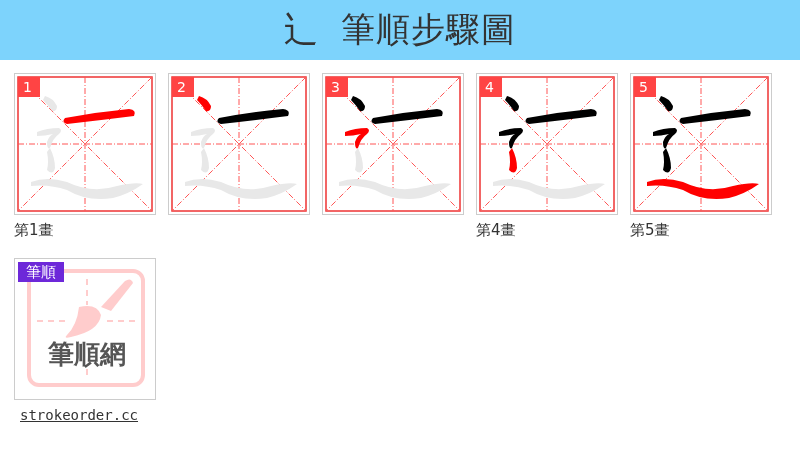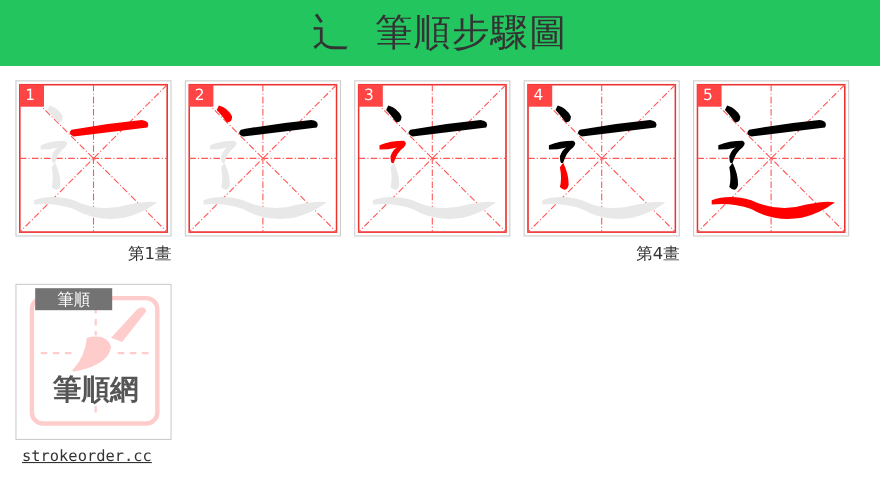--- a/index.html
+++ b/index.html
@@ -1,26 +1,26 @@
 <!DOCTYPE html>
 <html><head>
 <meta charset="utf-8">
 <style>
   html,body{margin:0;padding:0;background:#fff;}
   body{width:800px;height:458px;position:relative;overflow:hidden;font-family:"DejaVu Sans",sans-serif;}
-  .header{position:absolute;left:0;top:0;width:800px;height:60px;background:#22c55e;display:flex;align-items:center;justify-content:center;}
+  .header{position:absolute;left:0;top:0;width:800px;height:60px;background:#7dd3fc;display:flex;align-items:center;justify-content:center;}
   .header h1{margin:0;font-size:34px;font-weight:normal;color:#333;letter-spacing:1px;}
   .header .ch{margin-right:22px;}
   .cell{position:absolute;top:73px;width:142px;}
   .box{position:relative;width:142px;height:142px;box-sizing:border-box;border:1px solid #ccc;padding:2px;background:#fff;}
   .box svg{display:block;width:136px;height:136px;}
   .num{position:absolute;left:3px;top:3px;width:22px;height:20px;background:#f44;color:#fff;font-size:14px;line-height:20px;padding-left:5px;box-sizing:border-box;}
-  .label{text-align:right;font-size:15px;color:#333;margin-top:6px;}
+  .label{text-align:left;font-size:15px;color:#333;margin-top:6px;}
   .logo{position:absolute;left:14px;top:258px;width:142px;height:142px;box-sizing:border-box;border:1px solid #ccc;background:#fff;}
-  .logo-tag{position:absolute;left:17px;top:3px;background:#737373;color:#fff;font-size:15px;padding:0 20px;line-height:20px;}
+  .logo-tag{position:absolute;left:3px;top:3px;background:#6d28d9;color:#fff;font-size:15px;padding:0 8px;line-height:20px;}
   .site{position:absolute;left:20px;top:407px;font-family:"DejaVu Sans Mono",monospace;font-size:14px;color:#333;text-decoration:underline;}
 </style>
 </head>
 <body>
 
 <div class="header">
   <h1><span class="ch">辶</span><span>筆順步驟圖</span></h1>
 </div>
 
 <svg width="0" height="0" style="position:absolute">
@@ -119,20 +119,21 @@
       <g fill="#000">
           <use href="#s1"></use>
           <use href="#s2"></use>
           <use href="#s3"></use>
           <use href="#s4"></use>
         </g>
       <use href="#s5" fill="#f00"></use>
     </svg>
     <div class="num">5</div>
   </div>
+  <div class="label">第5畫</div>
 </div>
 
 <div class="logo">
   <svg viewBox="0 0 140 140" width="140" height="140">
     <rect x="14" y="12" width="114" height="114" rx="10" fill="none" stroke="#fcc" stroke-width="4"></rect>
     <g stroke="#fcc" stroke-width="2" stroke-dasharray="6,5">
       <line x1="72" y1="20" x2="72" y2="46"></line>
       <line x1="22" y1="62" x2="50" y2="62"></line>
       <line x1="92" y1="62" x2="122" y2="62"></line>
       <line x1="72" y1="110" x2="72" y2="120"></line>

